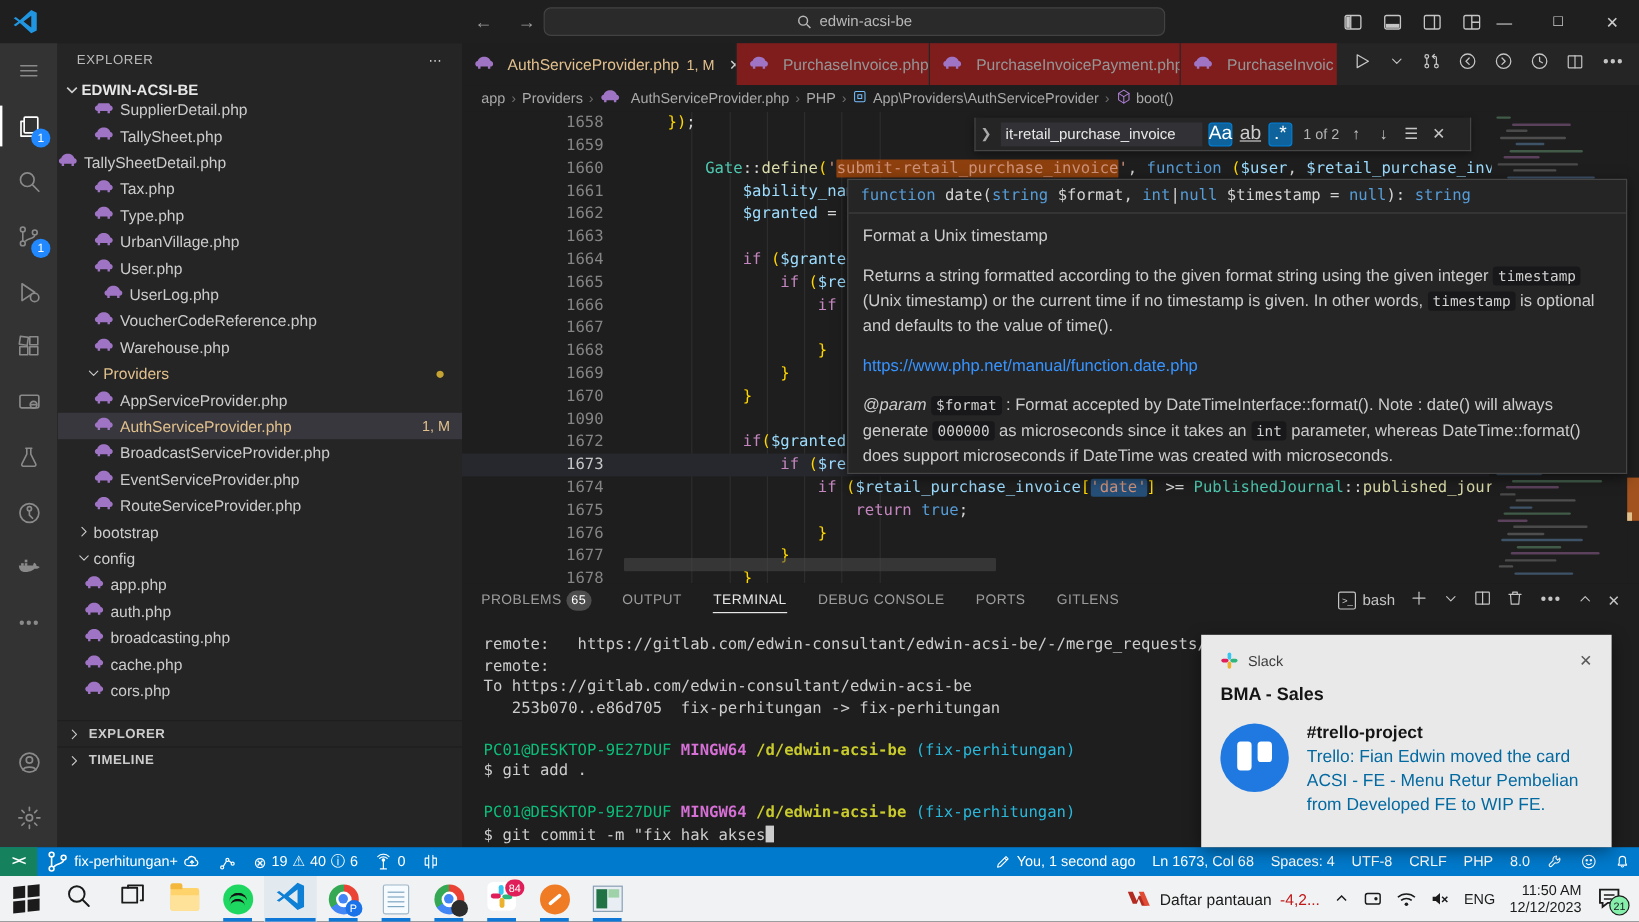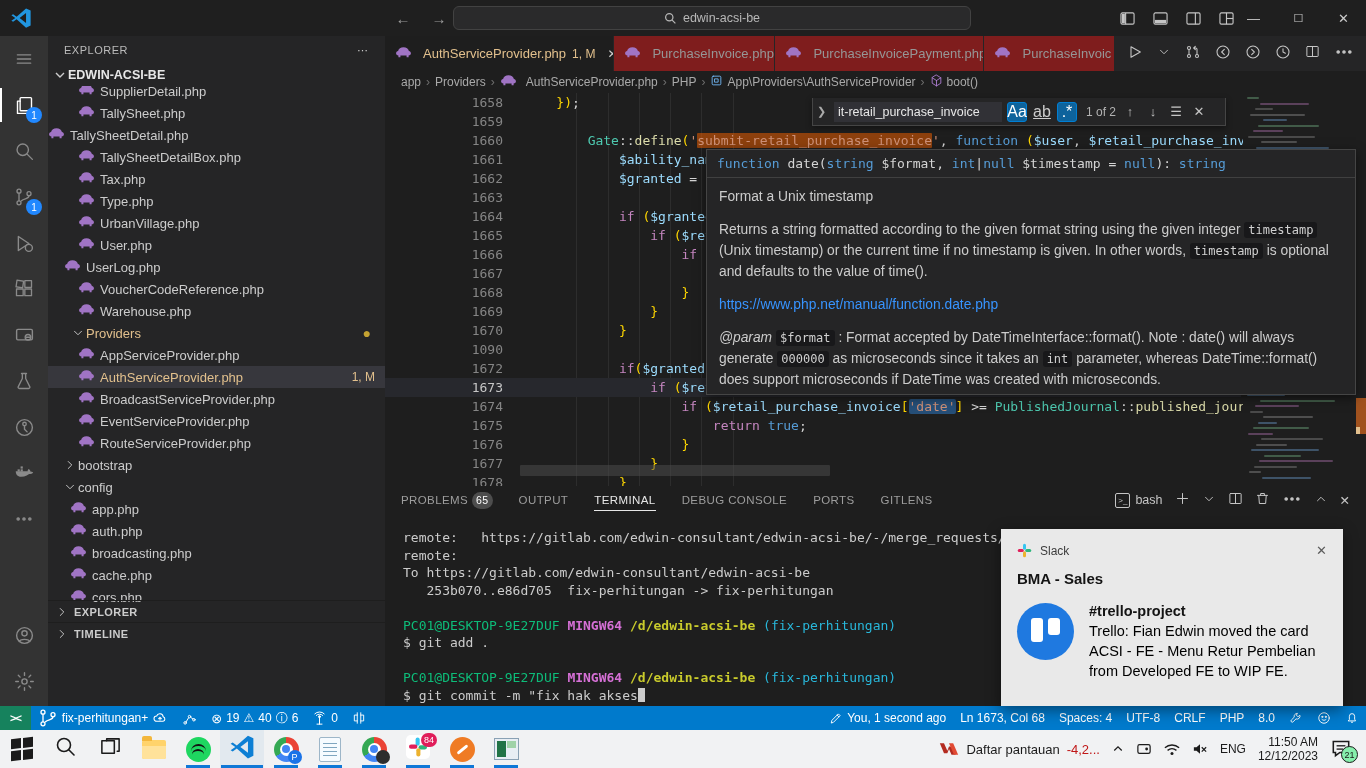--- a/index.html
+++ b/index.html
@@ -125,21 +125,21 @@
   
   #toast { position:absolute; left:1001px; top:529px; width:342px; height:177px; background:#e9e9e9;
     z-index:50; box-shadow:0 4px 14px rgba(0,0,0,.45); padding:14px 16px; color:#141414; }
   #toast-head { display:flex; align-items:center; gap:8px; font-size:12px; color:#3c3c3c; }
   #toast-close { margin-left:auto; color:#5a5a5a; font-size:13px; }
   #toast-title { font-size:15px; font-weight:bold; margin-top:12px; }
   #toast-body { display:flex; gap:15px; margin-top:16px; }
   #trello-icon { width:57px; height:57px; border-radius:50%; background:#1f79e0; position:relative; flex:0 0 auto; }
   #trello-icon i { position:absolute; background:#fff; border-radius:3px; width:12px; }
   #toast-channel { font-size:14.5px; font-weight:bold; }
-  #toast-text { font-size:14.5px; color:#000000; line-height:20px; margin-top:2px; width:245px; }
+  #toast-text { font-size:14.5px; color:#0369a1; line-height:20px; margin-top:2px; width:245px; }
 
   
   #statusbar { position:absolute; left:0; top:706px; width:1366px; height:24px; background:#007acc;
     display:flex; align-items:center; color:#fff; font-size:12px; }
   .sb-item { display:flex; align-items:center; gap:4px; padding:0 7px; height:24px; white-space:nowrap; }
   #sb-remote { background:#16825d; padding:0 10px; font-weight:bold; letter-spacing:-1px; font-size:11px; }
   #sb-right { margin-left:auto; display:flex; }
   .sb-ico { display:flex; align-items:center; }
 
   
@@ -356,47 +356,41 @@
         <div class="trow" style="">
           <span><svg class="php-ico" viewBox="0 0 16 16">
               <path fill="#a074c4" d="M3.2 10.8c-1.3 0-2.2-.9-2.2-2.1 0-1.1.8-2.1 1.9-2.2C3.3 4.5 5.4 3 8 3s4.7 1.5 5.1 3.5c1.1.1 1.9 1.1 1.9 2.2 0 1.2-.9 2.1-2.2 2.1v1.7h-1.9v-1.7H5.1v1.7H3.2v-1.7z"></path>
             </svg></span>
           <span>TallySheetDetail.php</span>
         </div>
         <div class="trow" style="padding-left: 30px;">
           <span><svg class="php-ico" viewBox="0 0 16 16">
               <path fill="#a074c4" d="M3.2 10.8c-1.3 0-2.2-.9-2.2-2.1 0-1.1.8-2.1 1.9-2.2C3.3 4.5 5.4 3 8 3s4.7 1.5 5.1 3.5c1.1.1 1.9 1.1 1.9 2.2 0 1.2-.9 2.1-2.2 2.1v1.7h-1.9v-1.7H5.1v1.7H3.2v-1.7z"></path>
             </svg></span>
-          <span>TallySheetDetailBox.php</span>
+          <span>Tax.php</span>
         </div>
         <div class="trow" style="padding-left: 30px;">
           <span><svg class="php-ico" viewBox="0 0 16 16">
               <path fill="#a074c4" d="M3.2 10.8c-1.3 0-2.2-.9-2.2-2.1 0-1.1.8-2.1 1.9-2.2C3.3 4.5 5.4 3 8 3s4.7 1.5 5.1 3.5c1.1.1 1.9 1.1 1.9 2.2 0 1.2-.9 2.1-2.2 2.1v1.7h-1.9v-1.7H5.1v1.7H3.2v-1.7z"></path>
             </svg></span>
-          <span>Tax.php</span>
+          <span>Type.php</span>
         </div>
         <div class="trow" style="padding-left: 30px;">
           <span><svg class="php-ico" viewBox="0 0 16 16">
               <path fill="#a074c4" d="M3.2 10.8c-1.3 0-2.2-.9-2.2-2.1 0-1.1.8-2.1 1.9-2.2C3.3 4.5 5.4 3 8 3s4.7 1.5 5.1 3.5c1.1.1 1.9 1.1 1.9 2.2 0 1.2-.9 2.1-2.2 2.1v1.7h-1.9v-1.7H5.1v1.7H3.2v-1.7z"></path>
             </svg></span>
-          <span>Type.php</span>
+          <span>UrbanVillage.php</span>
         </div>
         <div class="trow" style="padding-left: 30px;">
           <span><svg class="php-ico" viewBox="0 0 16 16">
               <path fill="#a074c4" d="M3.2 10.8c-1.3 0-2.2-.9-2.2-2.1 0-1.1.8-2.1 1.9-2.2C3.3 4.5 5.4 3 8 3s4.7 1.5 5.1 3.5c1.1.1 1.9 1.1 1.9 2.2 0 1.2-.9 2.1-2.2 2.1v1.7h-1.9v-1.7H5.1v1.7H3.2v-1.7z"></path>
             </svg></span>
-          <span>UrbanVillage.php</span>
-        </div>
-        <div class="trow" style="padding-left: 30px;">
-          <span><svg class="php-ico" viewBox="0 0 16 16">
-              <path fill="#a074c4" d="M3.2 10.8c-1.3 0-2.2-.9-2.2-2.1 0-1.1.8-2.1 1.9-2.2C3.3 4.5 5.4 3 8 3s4.7 1.5 5.1 3.5c1.1.1 1.9 1.1 1.9 2.2 0 1.2-.9 2.1-2.2 2.1v1.7h-1.9v-1.7H5.1v1.7H3.2v-1.7z"></path>
-            </svg></span>
           <span>User.php</span>
         </div>
-        <div class="trow" style="padding-left: 16px;">
+        <div class="trow" style="padding-left: 38px;">
           <span><svg class="php-ico" viewBox="0 0 16 16">
               <path fill="#a074c4" d="M3.2 10.8c-1.3 0-2.2-.9-2.2-2.1 0-1.1.8-2.1 1.9-2.2C3.3 4.5 5.4 3 8 3s4.7 1.5 5.1 3.5c1.1.1 1.9 1.1 1.9 2.2 0 1.2-.9 2.1-2.2 2.1v1.7h-1.9v-1.7H5.1v1.7H3.2v-1.7z"></path>
             </svg></span>
           <span>UserLog.php</span>
         </div>
         <div class="trow" style="padding-left: 30px;">
           <span><svg class="php-ico" viewBox="0 0 16 16">
               <path fill="#a074c4" d="M3.2 10.8c-1.3 0-2.2-.9-2.2-2.1 0-1.1.8-2.1 1.9-2.2C3.3 4.5 5.4 3 8 3s4.7 1.5 5.1 3.5c1.1.1 1.9 1.1 1.9 2.2 0 1.2-.9 2.1-2.2 2.1v1.7h-1.9v-1.7H5.1v1.7H3.2v-1.7z"></path>
             </svg></span>
           <span>VoucherCodeReference.php</span>

